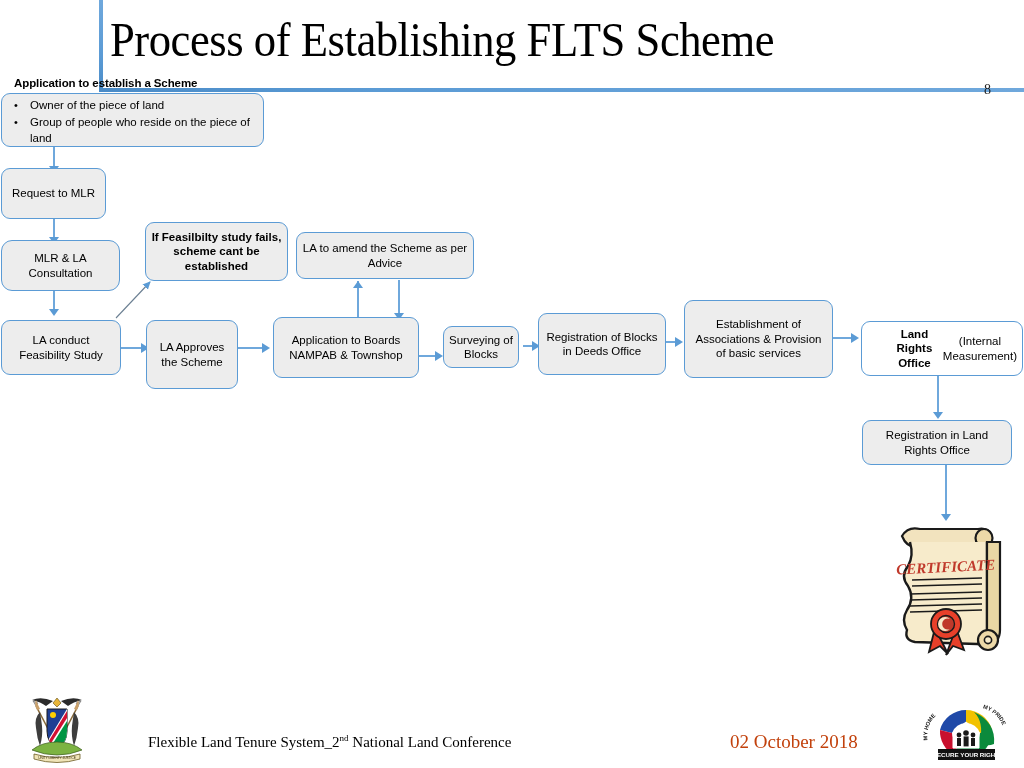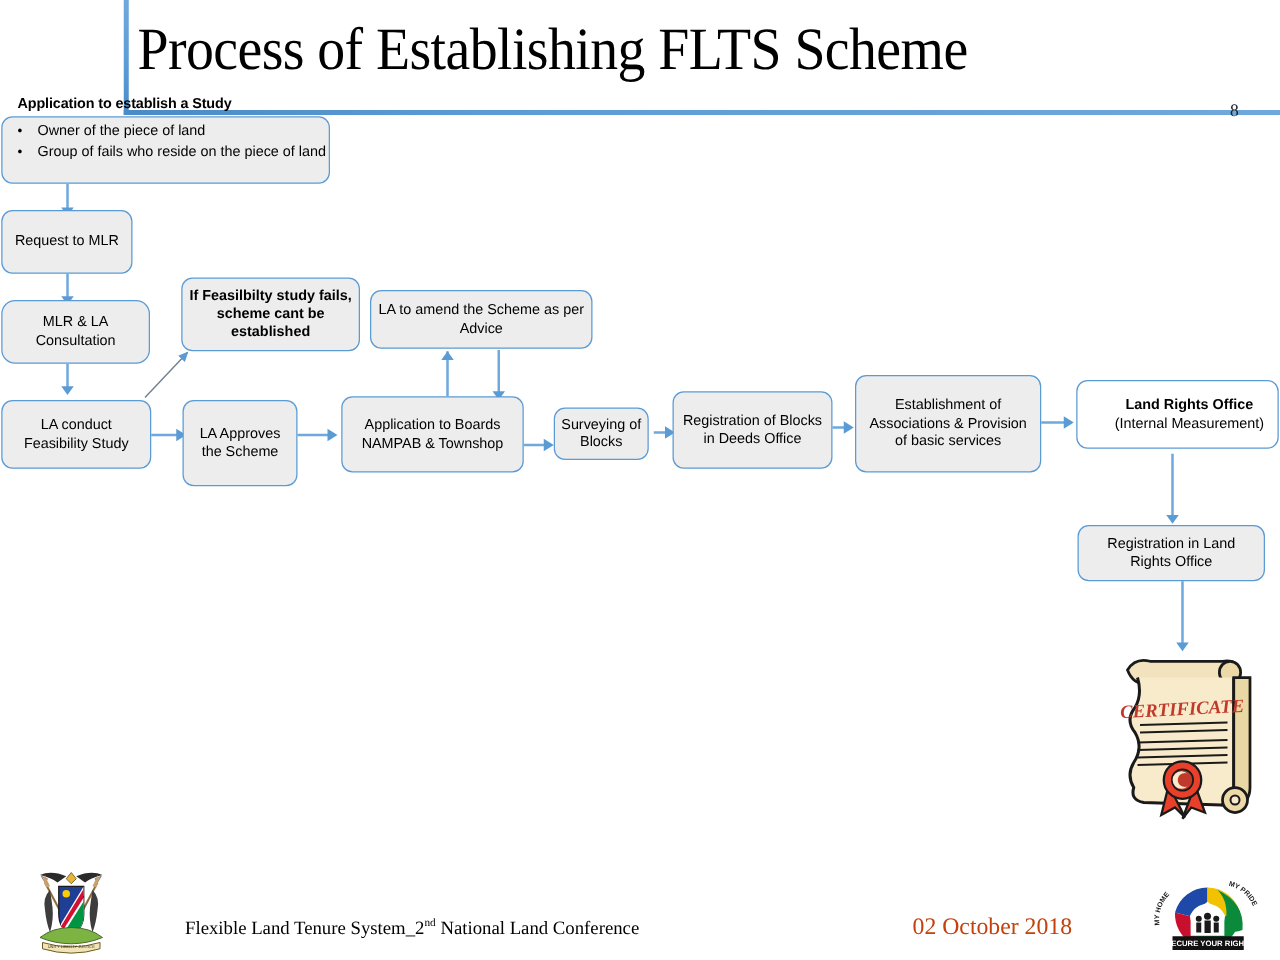--- a/index.html
+++ b/index.html
@@ -97,26 +97,26 @@
   #certificate-img{ position:absolute; left:888px; top:520px; width:120px; height:140px; }
 </style>
 </head>
 <body>
 
 <div id="title-vline"></div>
 <div id="title-hline"></div>
 <div id="slide-title">Process of Establishing FLTS Scheme</div>
 <div id="slide-number">8</div>
 
-<div id="app-heading">Application to establish a Study</div>
+<div id="app-heading">Application to establish a Scheme</div>
 
 <div id="applicants-box">
   <ul>
     <li>Owner of the piece of land</li>
-    <li>Group of fails who reside on the piece of land</li>
+    <li>Group of people who reside on the piece of land</li>
   </ul>
 </div>
 
 <div class="vline" style="left:53px; top:147px; height:21px;"></div>
 <div class="arrow-down" style="left:49px; top:166px;"></div>
 
 <div class="vline" style="left:53px; top:219px; height:20px;"></div>
 <div class="arrow-down" style="left:49px; top:237px;"></div>
 
 <div class="vline" style="left:53px; top:291px; height:20px;"></div>
@@ -174,21 +174,21 @@
 <div class="box" style="left:296px; top:232px; width:178px; height:47px;">LA to amend the Scheme as per Advice</div>
 
 <div class="box" style="left:273px; top:317px; width:146px; height:61px;">Application to Boards NAMPAB &amp; Townshop</div>
 
 <div class="box" style="left:443px; top:326px; width:76px; height:42px;">Surveying of Blocks</div>
 
 <div class="box" style="left:538px; top:313px; width:128px; height:62px;">Registration of Blocks in Deeds Office</div>
 
 <div class="box" style="left:684px; top:300px; width:149px; height:78px;">Establishment of Associations &amp; Provision of basic services</div>
 
-<div class="box white" style="left:861px; top:304px; width:162px; height:55px; flex-direction:column;padding-left:24px;">
+<div class="box white" style="left:861px; top:321px; width:162px; height:55px; flex-direction:row;padding-left:24px;">
   <span class="bold">Land Rights Office</span>
   <span>(Internal Measurement)</span>
 </div>
 
 <div class="box" style="left:862px; top:420px; width:150px; height:45px;">Registration in Land Rights Office</div>
 
 <svg id="certificate-img" viewBox="0 0 120 140">
 
   <path d="M14,16 q6,-10 18,-7 l58,0 q12,-2 14,9 q-2,10 -14,9 l-58,0 q-13,2 -18,-11 z" fill="#F2E3BE" stroke="#1a1a1a" stroke-width="2.2"></path>
   <ellipse cx="96" cy="18" rx="8.5" ry="9" fill="#EDD9A8" stroke="#1a1a1a" stroke-width="2.2"></ellipse>

